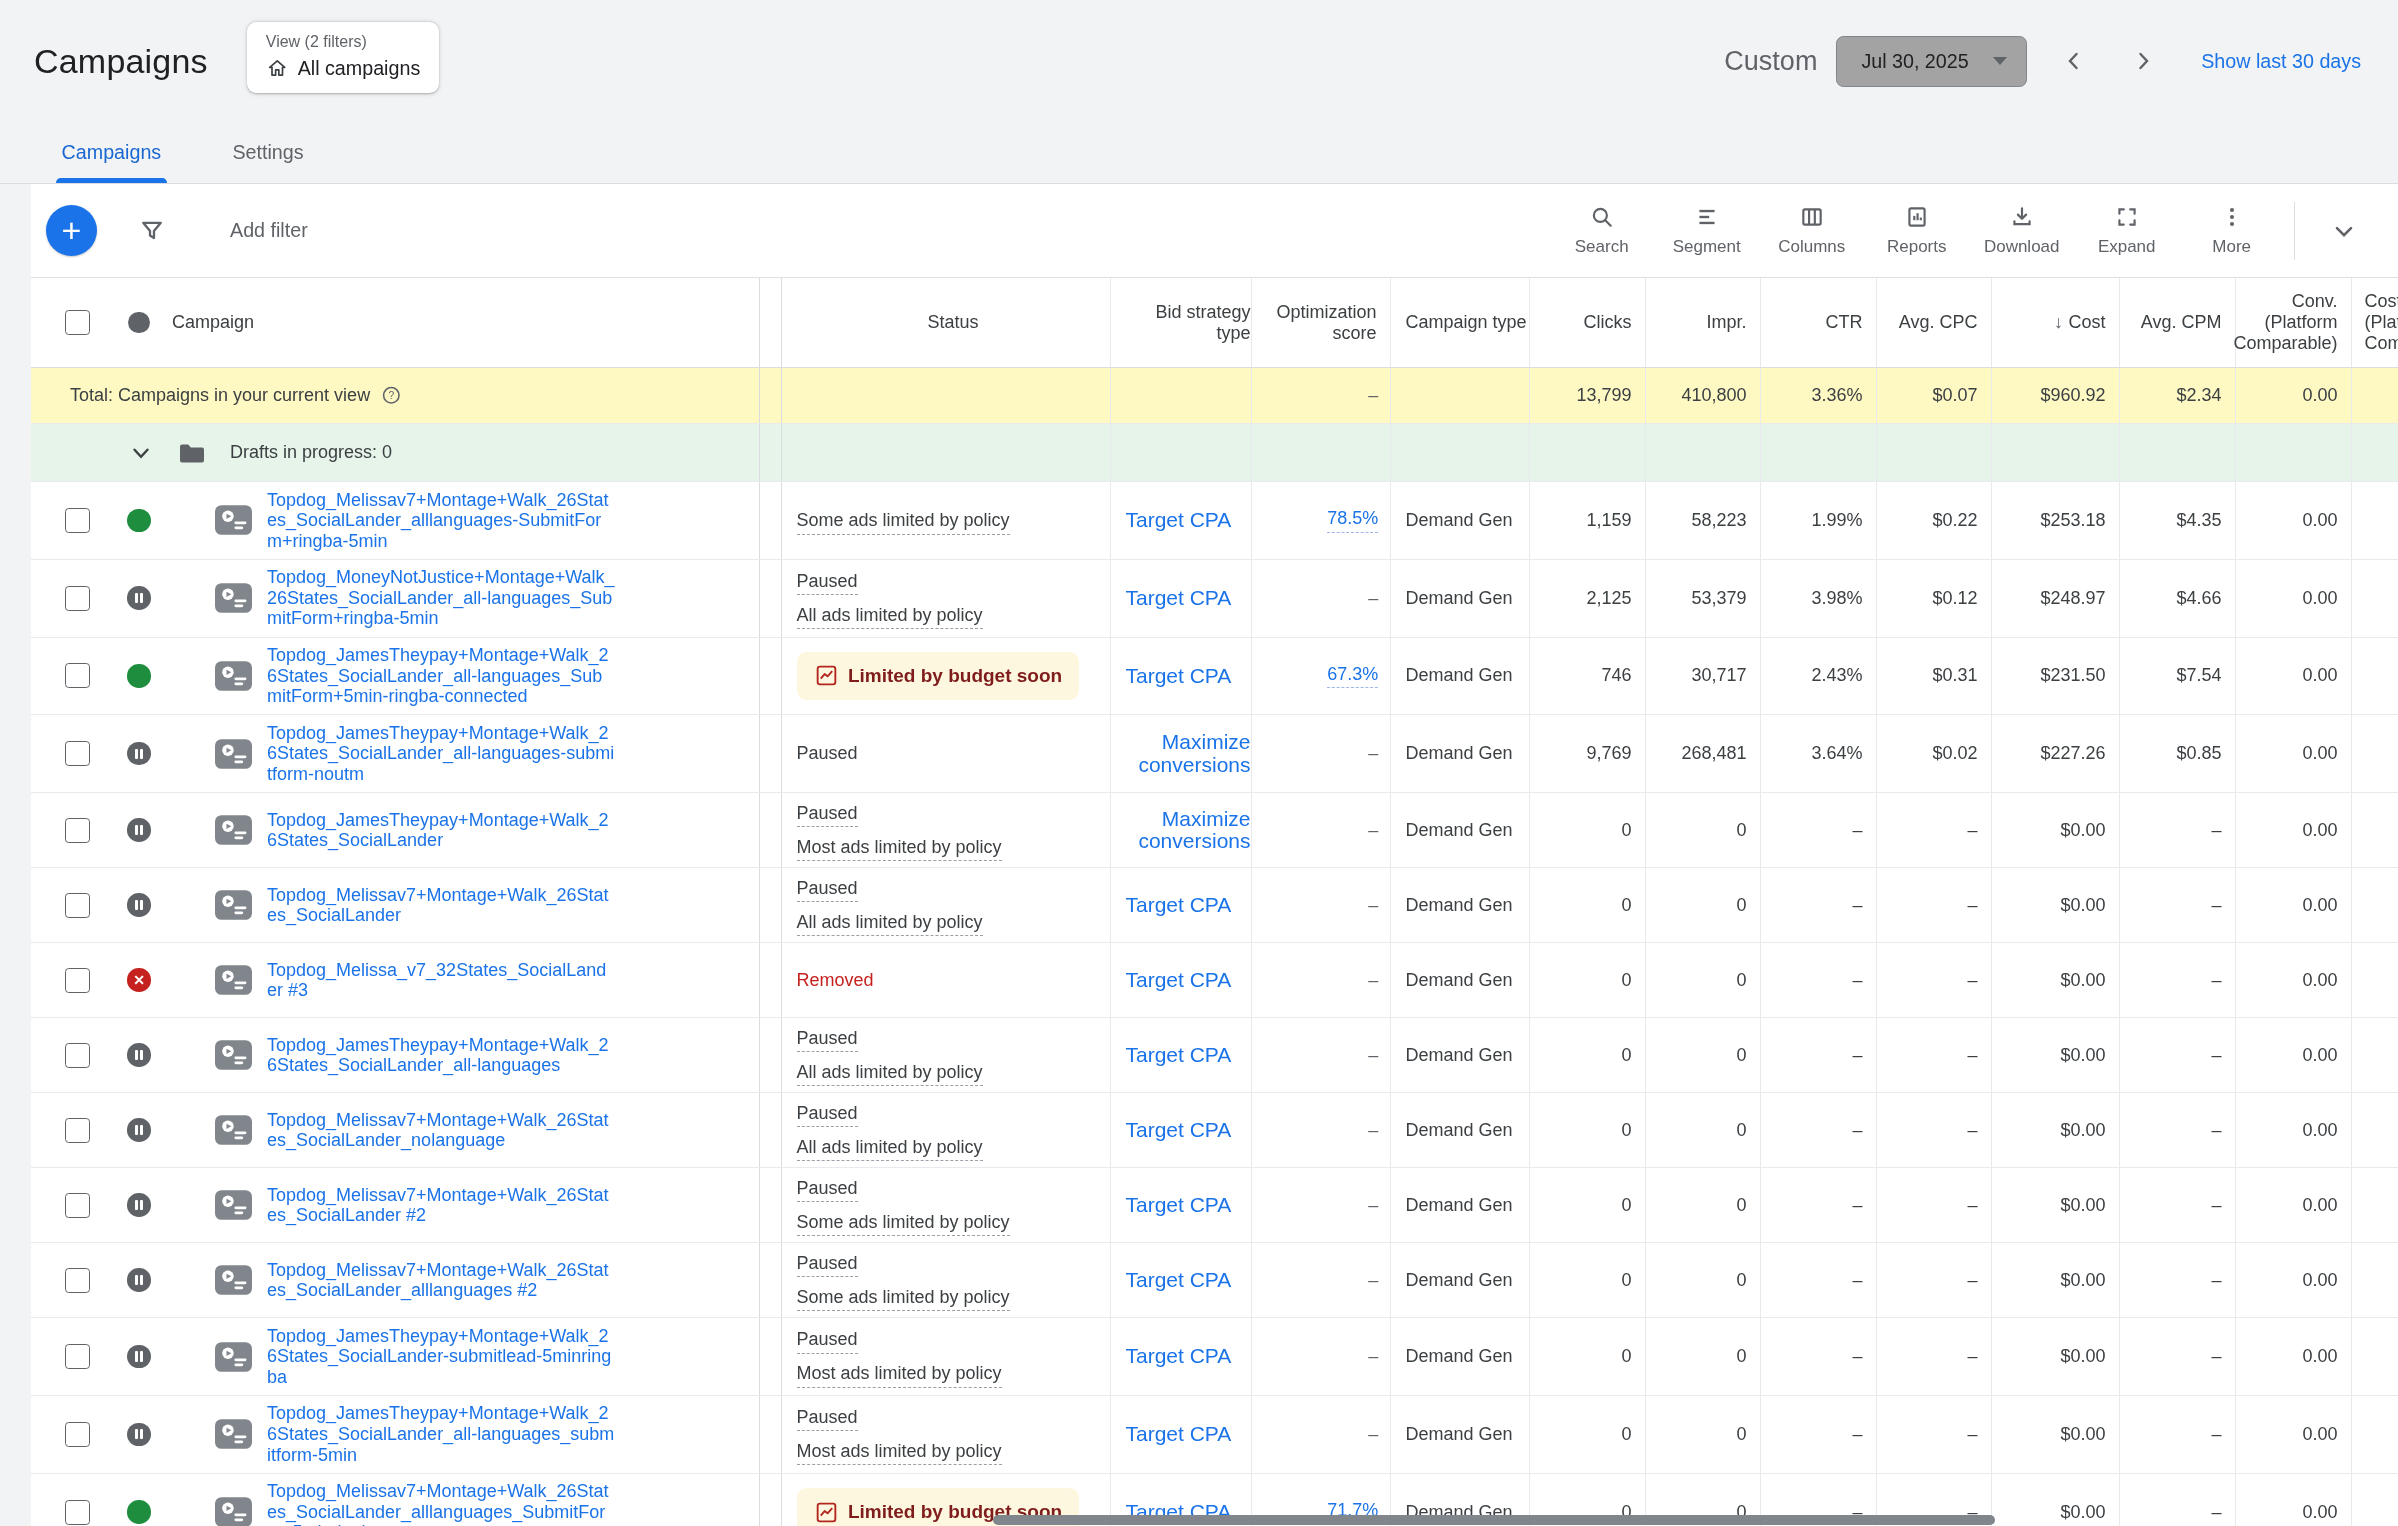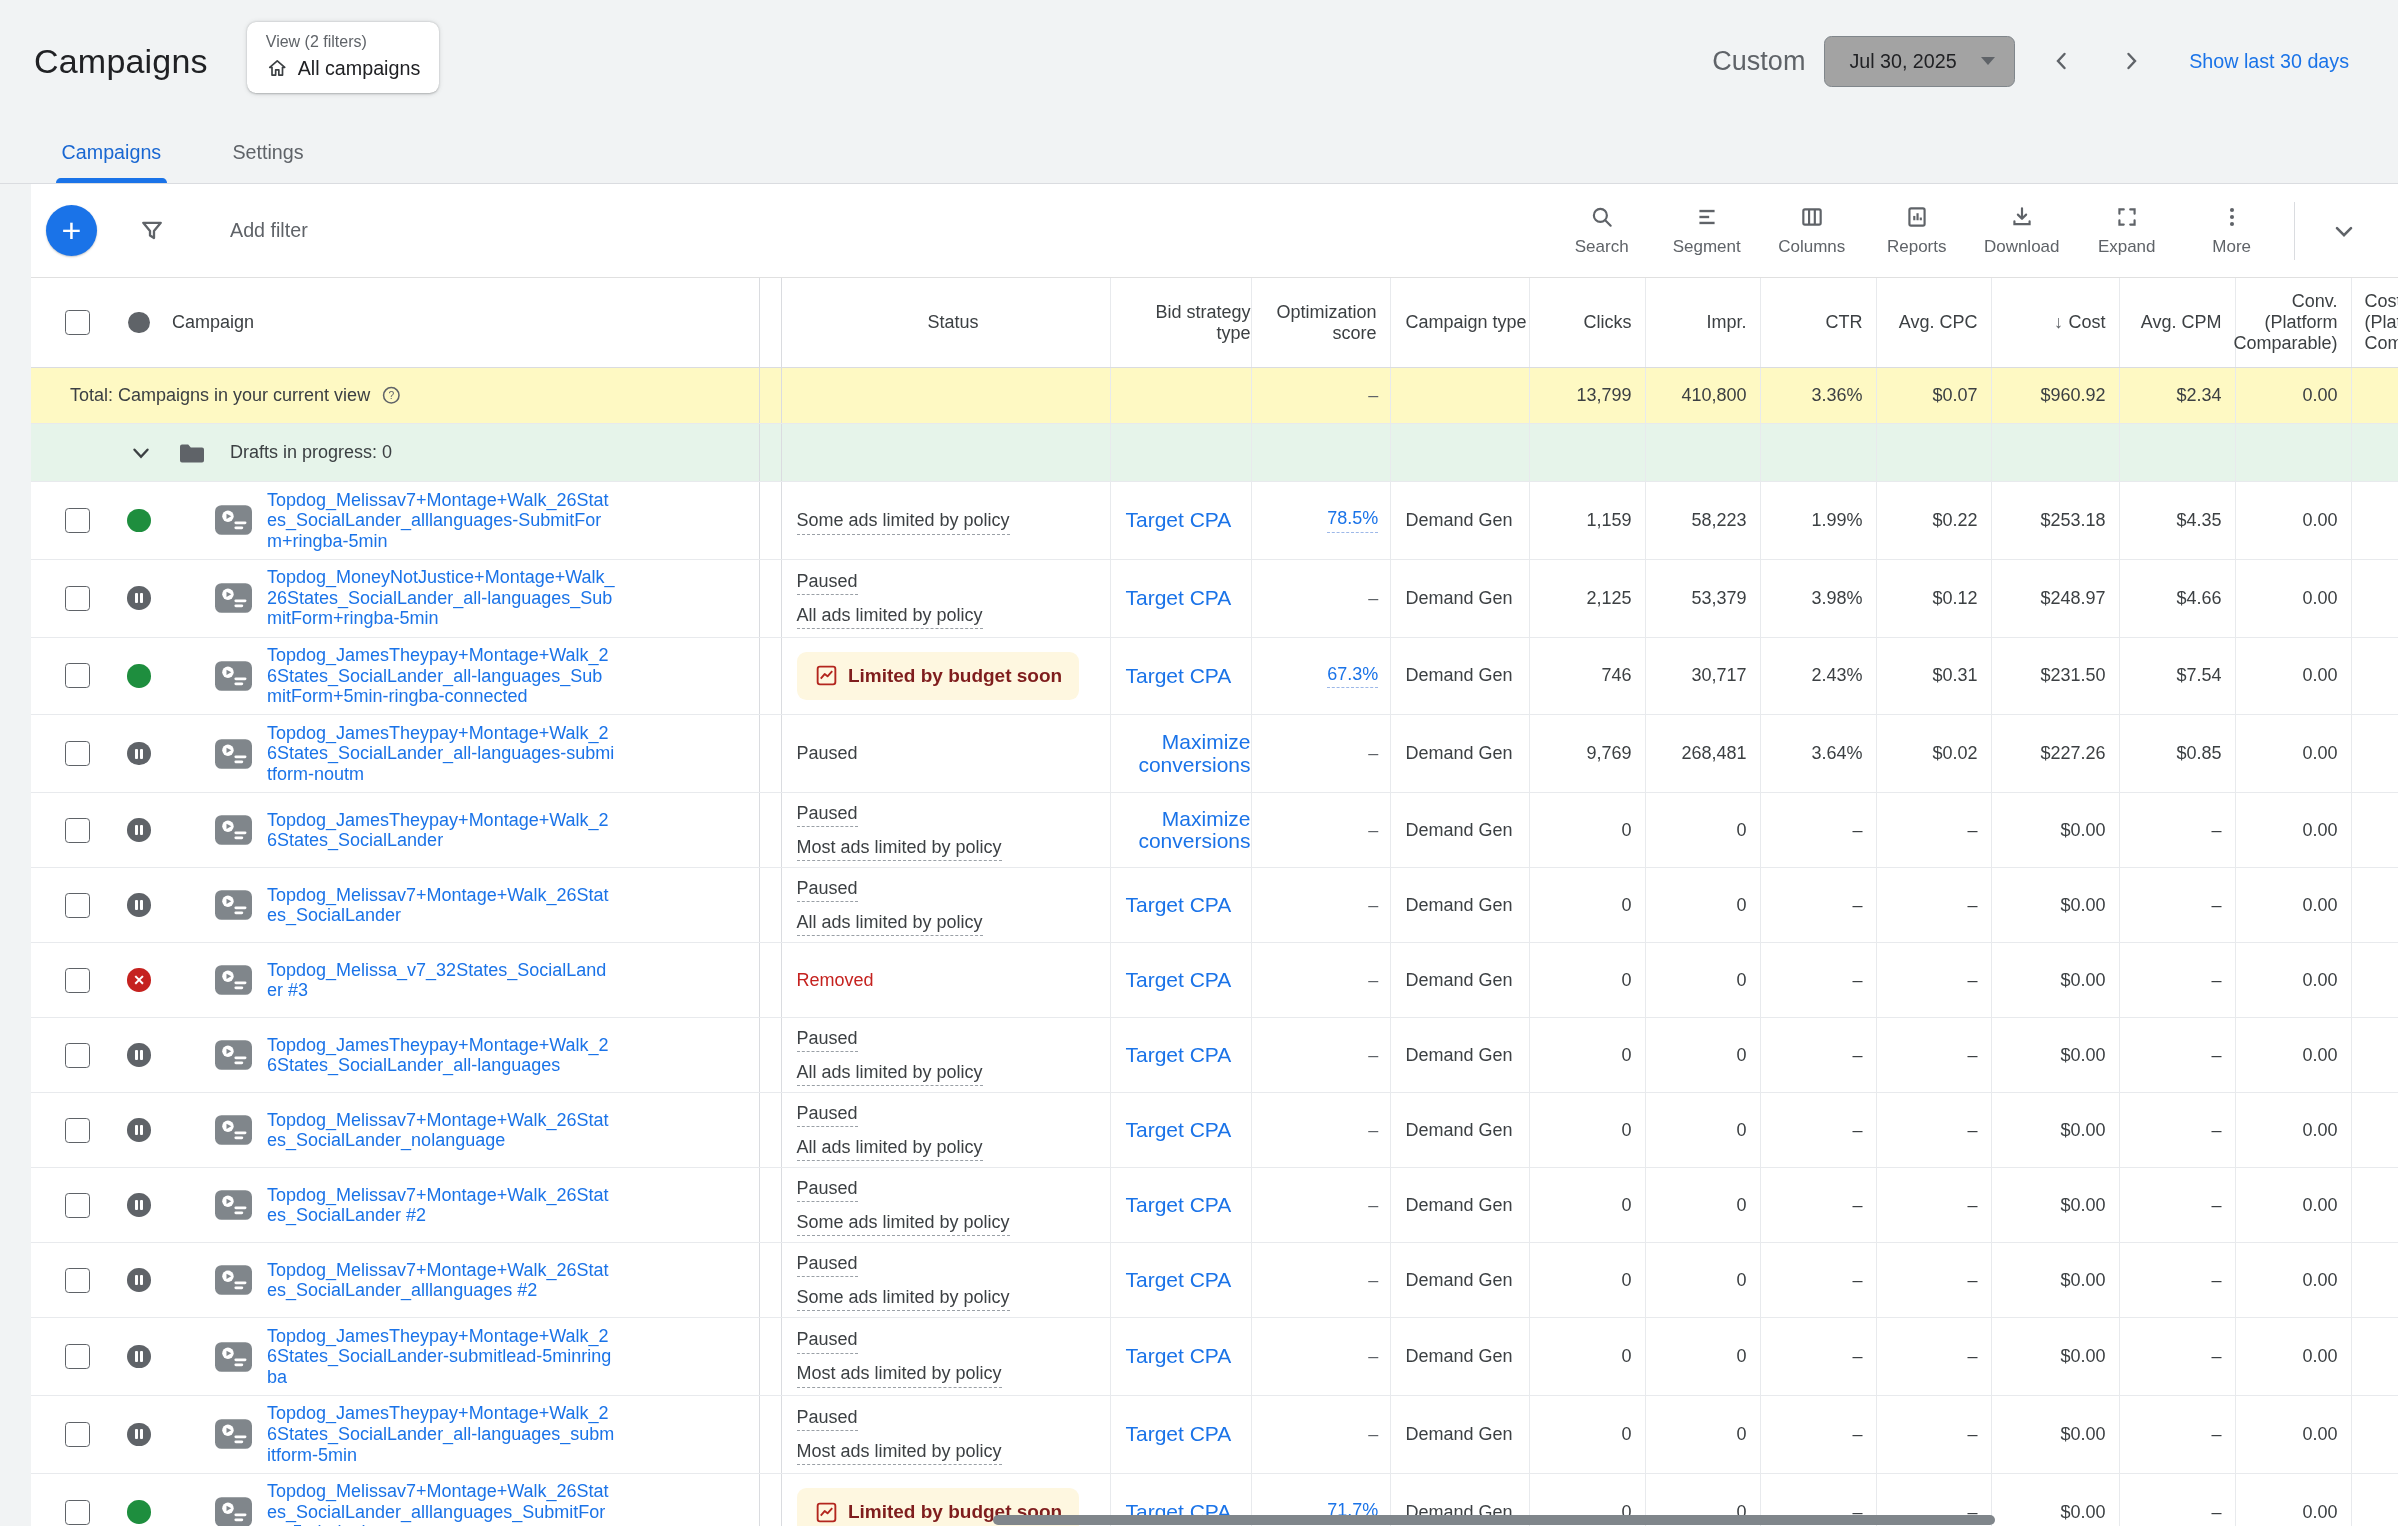--- a/index.html
+++ b/index.html
@@ -25,21 +25,21 @@
   .date-area { margin-left: auto; display: flex; align-items: center; }
   .date-mode { font-size: 27px; color: #5f6368; margin-right: 19px; }
   .date-btn {
     display: flex; align-items: center; gap: 24px; background: #a3a3a3;
     border: 0.9px solid #80868b; border-radius: 7.5px; padding: 13px 19px 13px 24px;
     font-size: 19.7px; color: #202124; font-family: inherit; cursor: pointer;
   }
   .caret-down { width: 0; height: 0; border-left: 7.5px solid transparent; border-right: 7.5px solid transparent; border-top: 8.4px solid #5f6368; }
   .nav-chev { background: none; border: none; padding: 9.4px; margin-left: 26px; cursor: pointer; display: flex; align-items: center; }
   .link { color: #1a73e8; font-size: 19.7px; font-weight: 500; text-decoration: none; cursor: pointer; }
-  .date-area .link { margin-left: 37px; margin-right: 16px; }
+  .date-area .link { margin-left: 37px; margin-right: 4px; }
 
   
   .tabs { height: 62px; display: flex; align-items: flex-end; padding-left: 56px; border-bottom: 0.9px solid #dadce0; gap: 60px; }
   .tab { font-size: 19.7px; color: #5f6368; padding: 0 5.6px 19px 5.6px; position: relative; cursor: pointer; }
   .tab.active { color: #1967d2; font-weight: 500; }
   .tab.active::after { content:""; position: absolute; left: 0; right: 0; bottom: 0; height: 4.7px; background: #1a73e8; border-radius: 4.7px 4.7px 0 0; }
 
   
   .card { margin-left: 31px; background: #fff; min-height: 1330px; }
 

